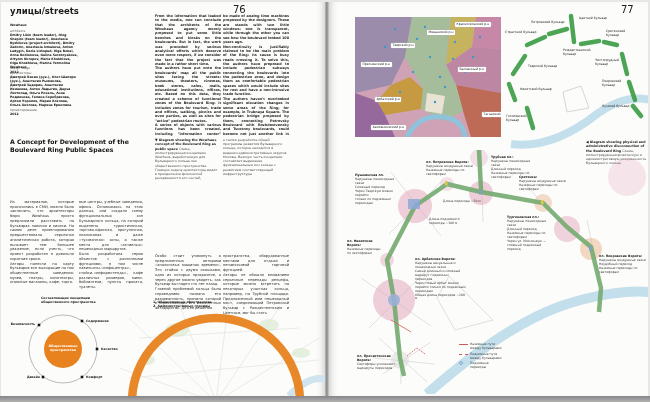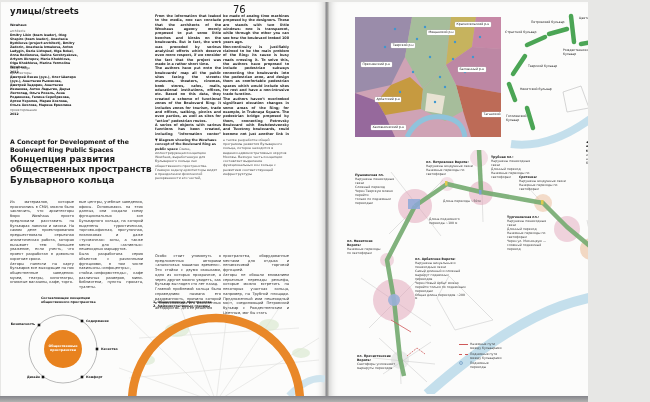--- a/index.html
+++ b/index.html
@@ -1,18 +1,18 @@
 <!DOCTYPE html>
 <html><head>
 <meta charset="utf-8">
 <style>
   *{margin:0;padding:0;box-sizing:border-box}
   html,body{background:#e7e7e5}
   body{font-family:"DejaVu Sans",sans-serif;-webkit-font-smoothing:antialiased}
-  .stage{position:relative;width:588px;height:402px;background:#e7e7e5;overflow:hidden}
+  .stage{position:relative;width:650px;height:402px;background:#e7e7e5;overflow:hidden}
   .page{position:absolute;top:2px;height:394px;background:#fcfcfb;overflow:hidden}
   .page.left{left:1px;width:324px;box-shadow:inset -7px 0 9px -7px rgba(0,0,0,.28)}
   .page.right{left:329px;width:319px;box-shadow:inset 7px 0 9px -7px rgba(0,0,0,.28)}
   .gutter{position:absolute;left:325px;top:2px;width:4px;height:394px;
           background:linear-gradient(90deg,#c2c2c0,#85858a 45%,#9a9a98 60%,#cfcfcd)}
   .bottom-band{position:absolute;left:0;top:396px;width:650px;height:6px;
           background:linear-gradient(#84848a,#b3b3b1)}
   .hdr{position:absolute;left:9px;top:4px;font-size:8.5px;font-weight:bold;color:#1c1c1c}
   .pagenum{position:absolute;top:2px;font-size:10px;color:#1c1c1c}
   .credits{position:absolute;left:9px;width:68px;font-size:3.1px;line-height:1.3;color:#101010}
@@ -60,21 +60,20 @@
 
     <div class="credits" style="top:63px">
       <div class="cb">Wowhaus</div>
       <div class="cl">архитекторы</div>
       <div class="cb">Дмитрий Ликин (рук.), Олег Шапиро (рук.), Анастасия Рыжикова, Дмитрий Задорин, Анастасия Измакова, Антон Ладыгин, Дарья Листопад, Ольга Рокаль, Анна Родионова, Галина Серебрякова, Артем Укропов, Мария Хохлова, Ольга Хохлова, Марина Ермолина</div>
       <div class="cl">проектирование</div>
       <div class="cb">2012</div>
     </div>
 
     <h2 class="title-en">A Concept for Development of the Boulevard Ring Public Spaces</h2>
-    <h1 class="title-ru">Концепция развития общественных пространств Бульварного кольца</h1>
 
     <div class="col" style="left:9px;top:198px;width:64px;height:97px">Из материалов, которые просочились в СМИ, можно было заключить, что архитекторы бюро Wowhaus просто предложили расставить на бульварах лавочки и киоски. На самом деле проектированию предшествовала серьезная аналитическая работа, которая вызывает тем большее уважение, если учесть, что проект разработан в довольно короткие сроки.
 Авторы нанесли на карту бульваров все выходящие на них общественные заведения: музеи, театры, кинотеатры, книжные магазины, кафе, торго-</div>
     <div class="col" style="left:78px;top:198px;width:64px;height:97px">вые центры, учебные заведения, офисы. Основываясь на этих данных, они создали схему функциональных зон Бульварного кольца, на которой выделены туристическая, торгово-офисная, прогулочная, пикниковая и даже «тусовочная» зоны, а также места для «активных» пешеходных маршрутов.
 Была разработана серия объектов с различными функциями, в том числе павильоны-«инфоцентры», стойки-«информстенды», кафе различных размеров, мини-библиотеки, пункты проката, туалеты.</div>
     <div class="col en" style="left:154px;top:12px;width:66px;height:122px">From the information that leaked to the media, one can conclude that the architects of the Wowhaus agency merely proposed to put some little benches and kiosks on the boulevards. But in fact, the work was preceded by serious analytical efforts which deserve even more respect, if we consider the fact that the project was made in a rather short time.
 The authors have put onto the boulevards' map all the public sites facing the streets: museums, theaters, cinemas, book stores, cafes, malls, educational institutions, offices, etc. Based on this data, they created a scheme of functional zones of the Boulevard Ring: it includes zones for tourism, trade and offices, walking, picnics and even parties, as well as sites for "active" pedestrian routes.
 A series of objects with various functions has been created, including "information center" pavilions, "information stands", cafes of various sizes, mini-libraries, rental stations, restrooms, etc. Special mention should</div>
     <div class="col en" style="left:222px;top:12px;width:66px;height:122px">be made of analog time machines proposed by the designers. These are stands with two little windows: one is transparent, while through the other you can see how the boulevard looked 100 years ago.
 Non-continuity is justifiably claimed to be the main problem of the Ring: its cause is busy roads crossing it. To solve this, the authors have proposed to include pedestrian subways connecting the boulevards into the pedestrian zone, and design them as comfortable pedestrian spaces which would include sites for rest and have a non-intrusive trade function.

